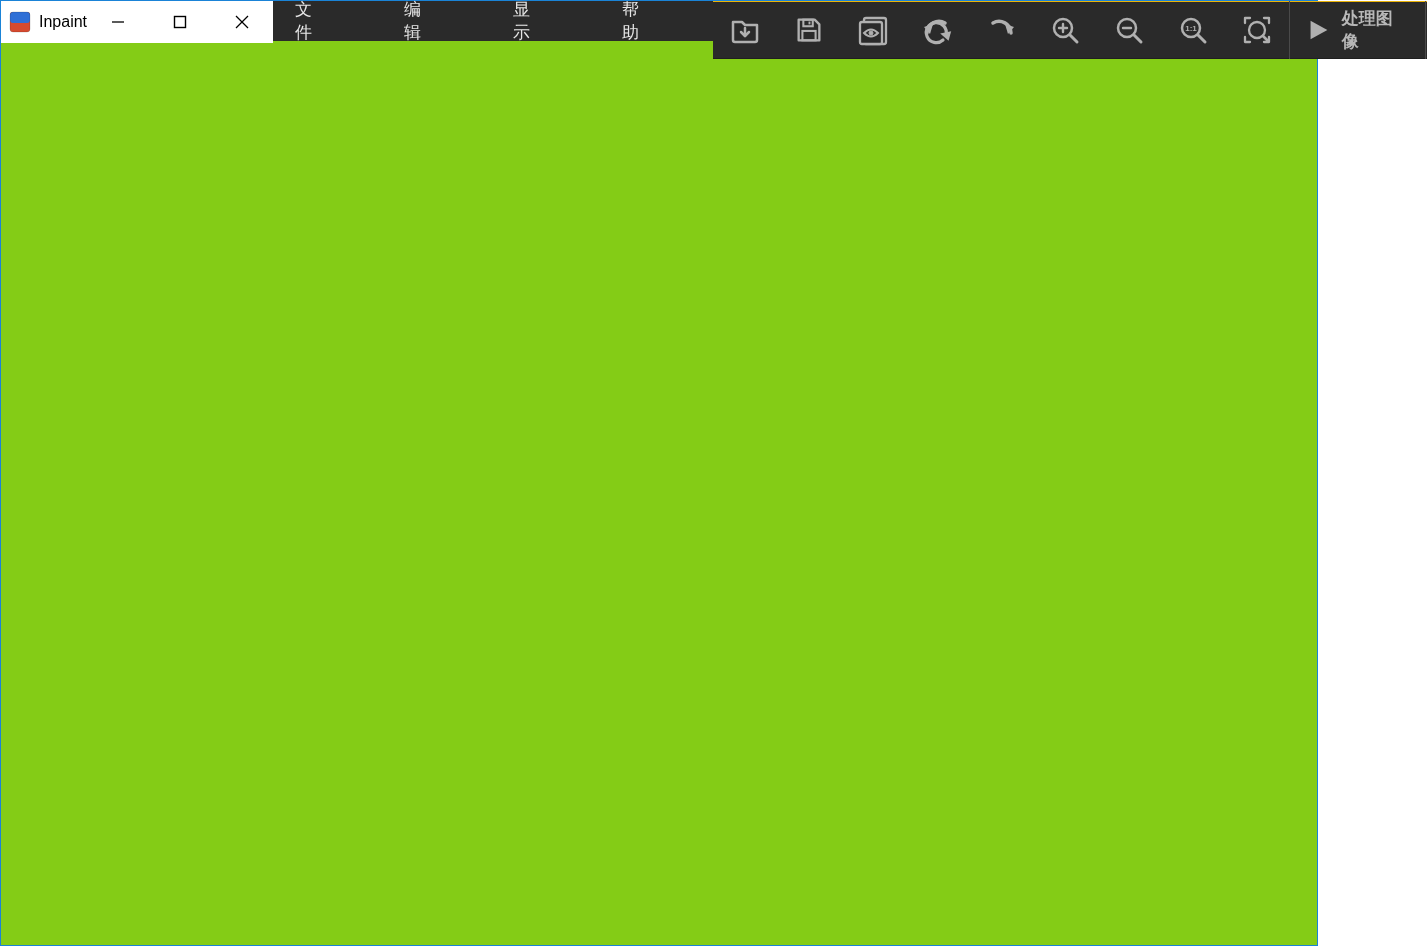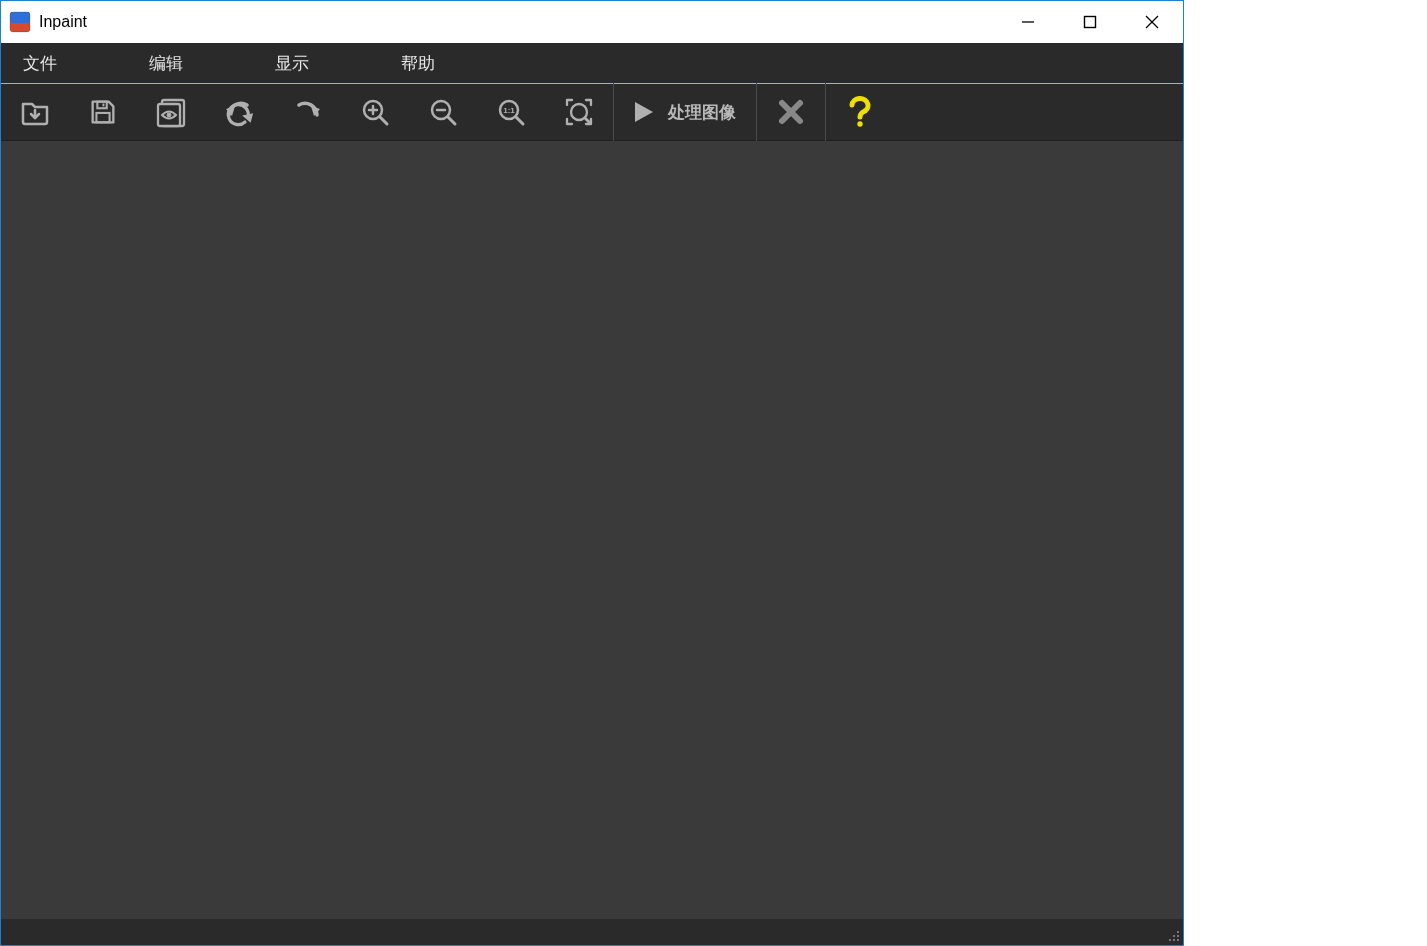--- a/index.html
+++ b/index.html
@@ -1,17 +1,17 @@
 <!DOCTYPE html>
 <html><head>
 <meta charset="utf-8">
 <style>
 * { margin:0; padding:0; box-sizing:border-box; font-family:"Microsoft YaHei","Segoe UI",Arial,sans-serif; user-select:none; }
 html,body { width:1427px; height:946px; overflow:hidden; background:#fff; }
-.window { width:1184px; height:946px; border:1px solid #1a83d7; display:flex; flex-direction:column; background:#0ea5e9; }
+.window { width:1318px; height:946px; border:1px solid #1a83d7; display:flex; flex-direction:row; background:#84cc16; }
 .titlebar { height:42px; background:#ffffff; display:flex; align-items:center; padding-left:8px; }
 .app-icon { width:22px; height:22px; margin-right:8px; }
 .title-text { font-size:16px; color:#000; flex:0 0 auto; }
 .title-spacer { flex:1; }
 .win-controls { display:flex; height:100%; }
 .win-btn { width:62px; height:42px; display:flex; align-items:center; justify-content:center; }
 .win-btn svg { stroke:#000; }
 
 .menubar { height:40px; background:#2a2a2a; display:flex; align-items:center; padding-left:4px; }
 .menu-item { color:#e6e6e6; font-size:17px; padding:8px 18px; margin-right:56px; cursor:default; }

